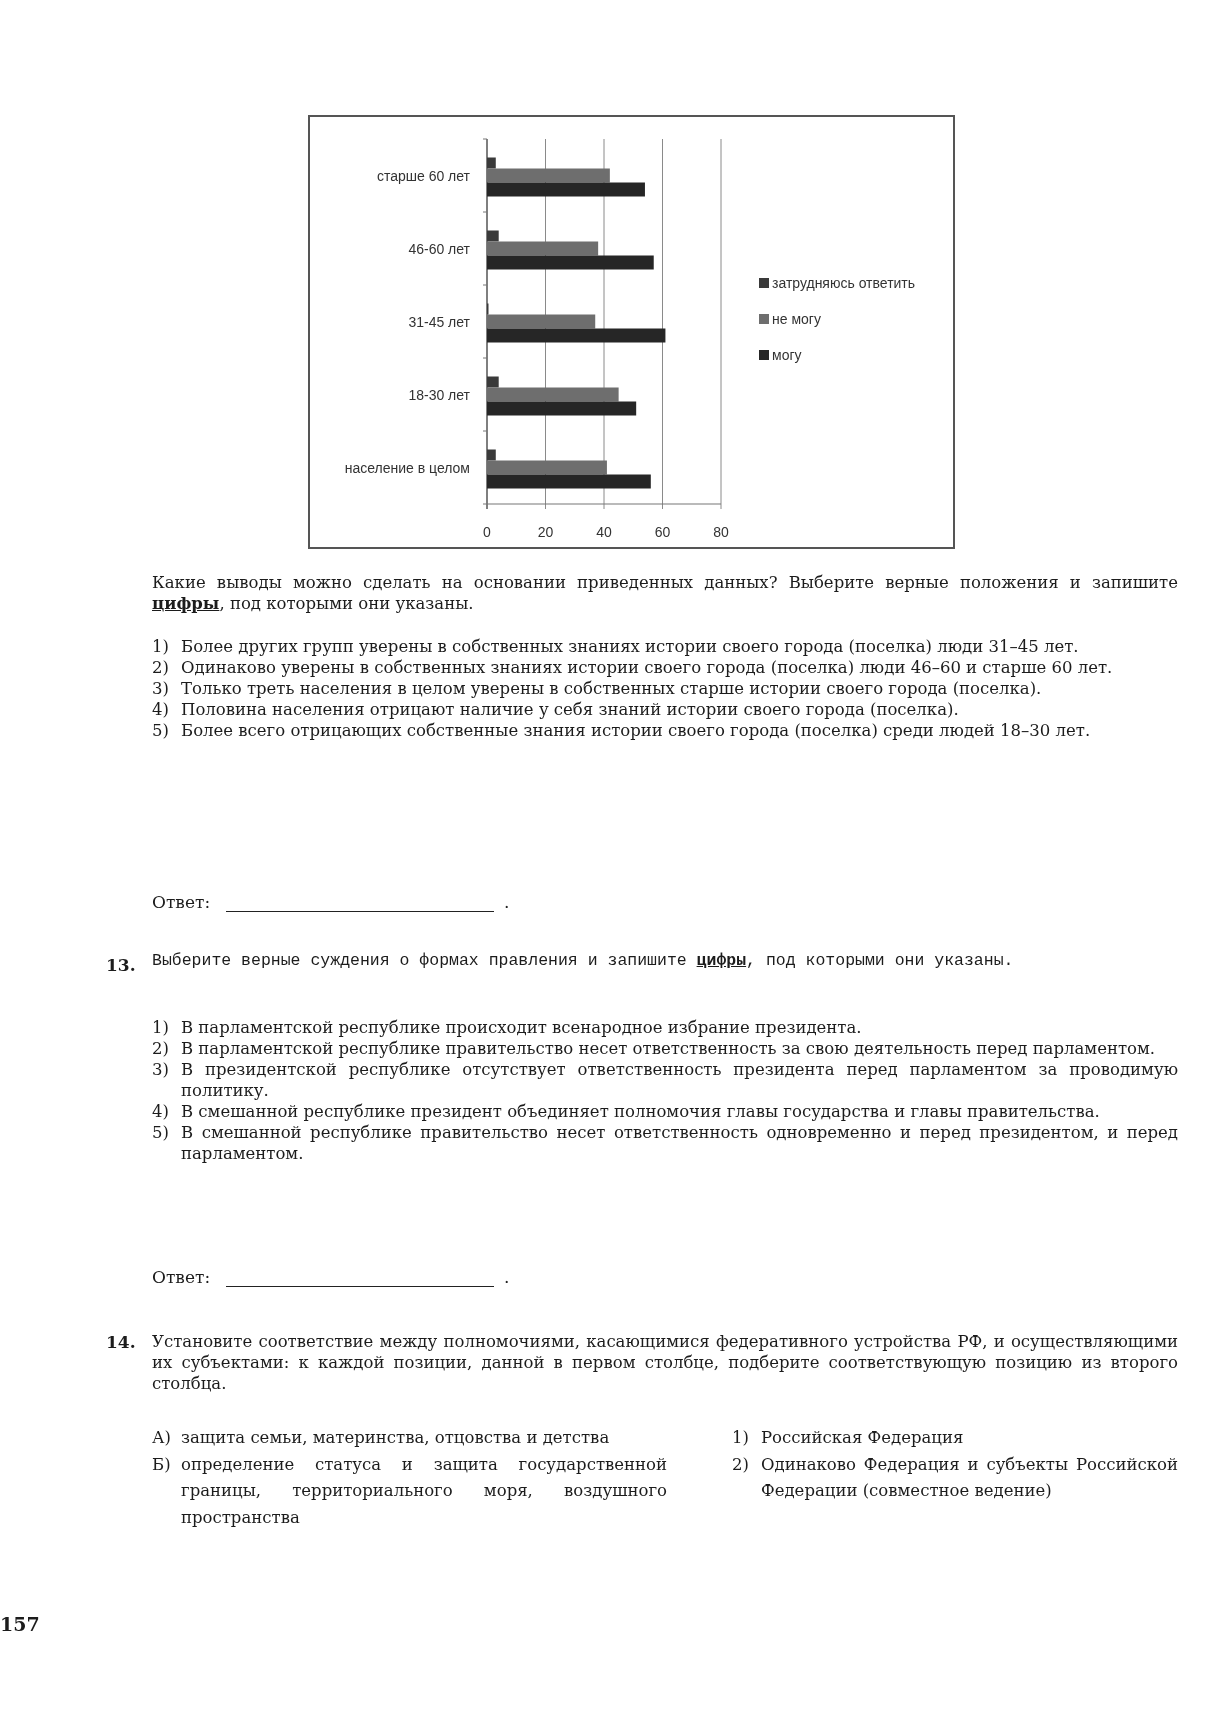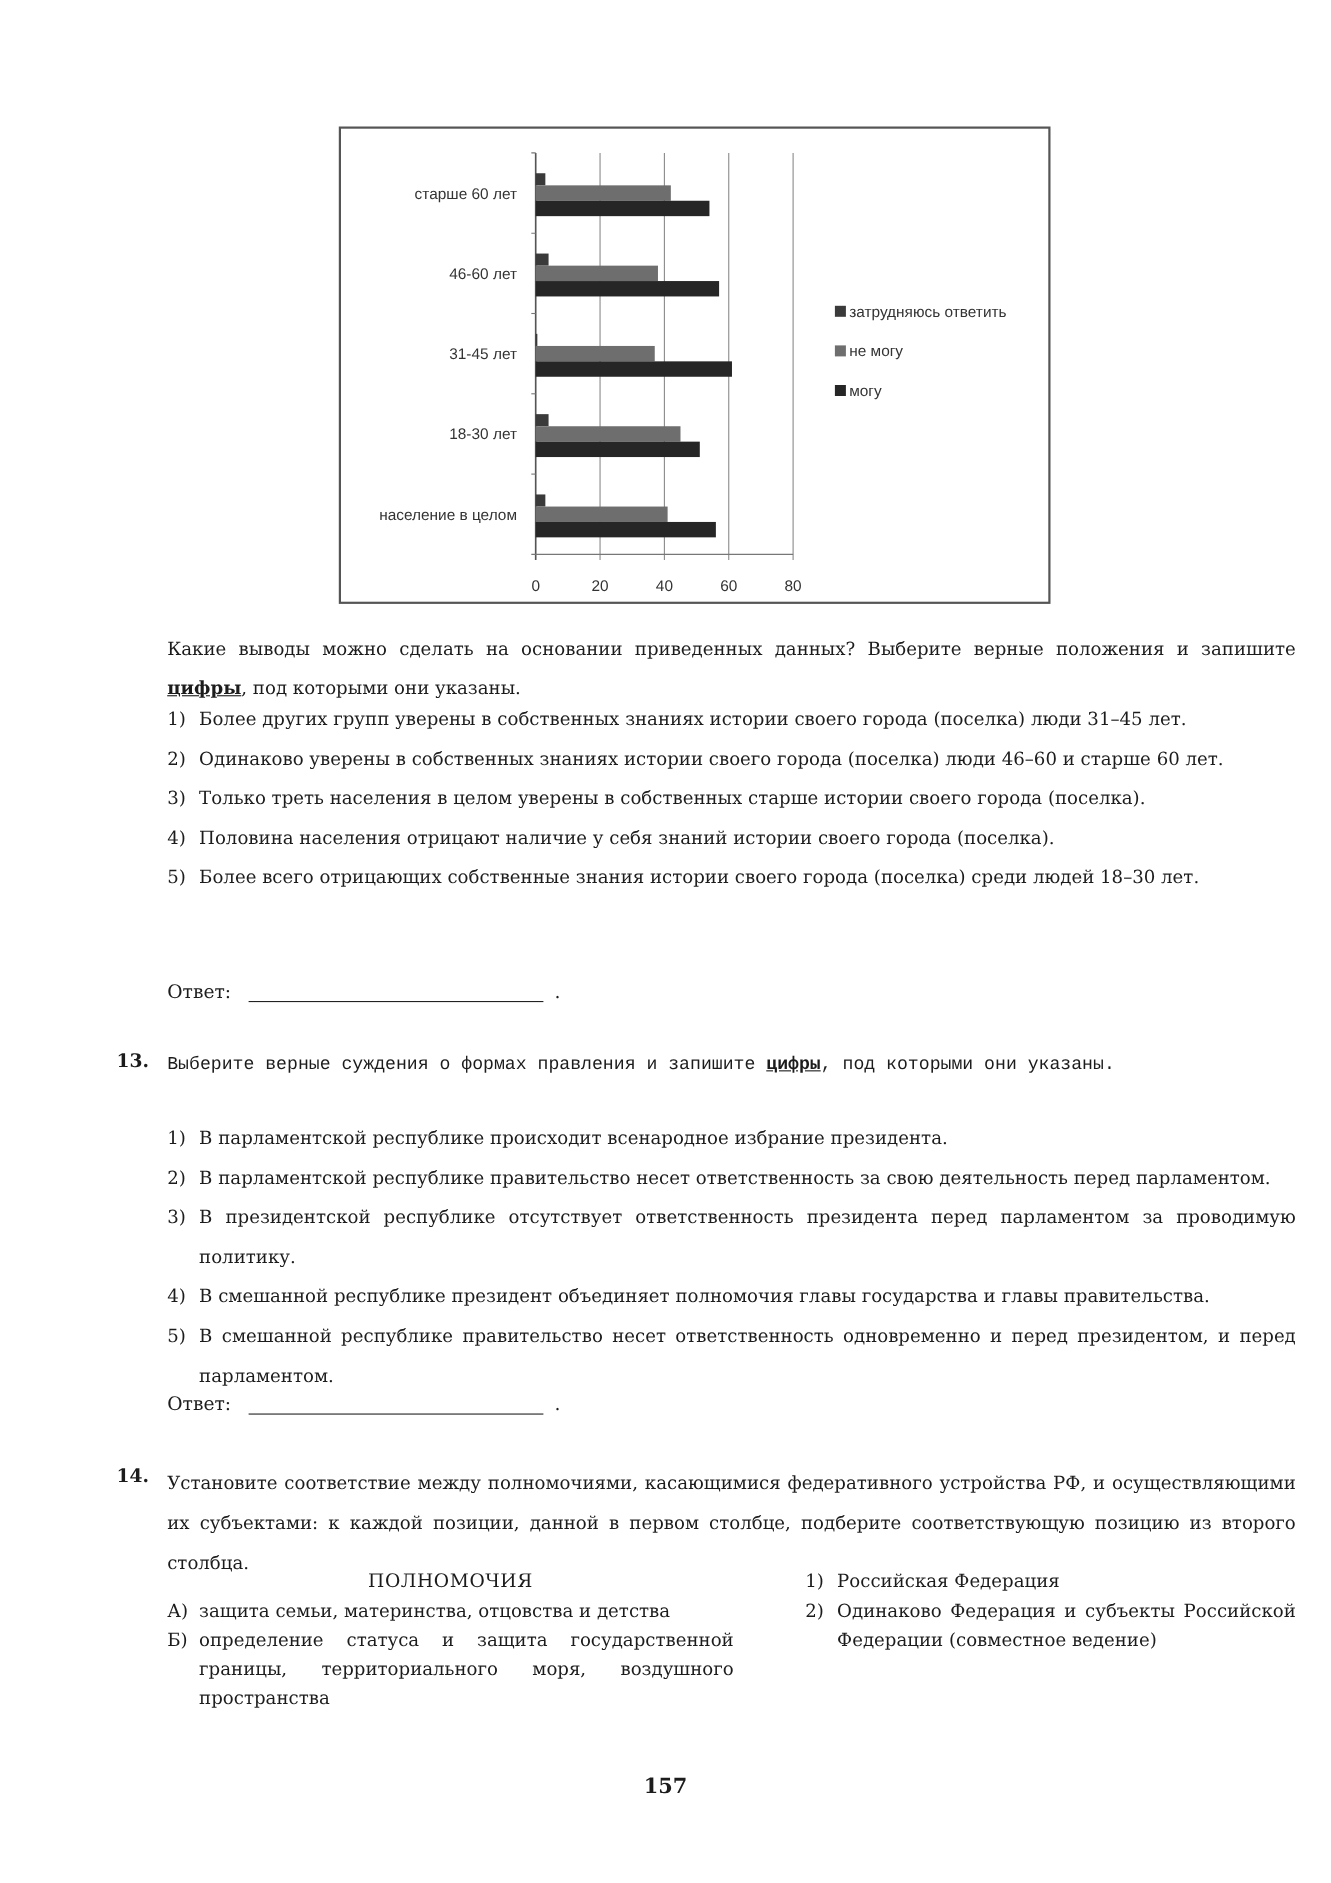--- a/index.html
+++ b/index.html
@@ -9,33 +9,33 @@
     color: #1c1c1c;
   }
   .chart-frame {
     position: absolute; left: 308px; top: 115px; width: 647px; height: 434px;
     border: 2px solid #555; box-sizing: border-box; background: #fff;
   }
   #chart-svg { position: absolute; left: 0; top: 0; }
   .chart-text { font-family: "Liberation Sans", "DejaVu Sans", sans-serif; font-size: 14px; fill: #333; }
   .text-block {
     position: absolute; left: 152px; width: 1026px;
-    font-size: 16.5px; line-height: 36px; text-align: justify;
+    font-size: 16.5px; line-height: 21px; text-align: justify;
   }
   .qnum { position: absolute; left: 92px; font-weight: bold; font-size: 17px; margin-left: 14px; }
   ol.opts { list-style: none; margin: 0; padding: 0; }
   ol.opts li { position: relative; padding-left: 29px; }
   ol.opts li .n { position: absolute; left: 0; top: 0; }
   .u { text-decoration: underline; font-weight: bold; }
   .answer { position: absolute; left: 152px; font-size: 17px; }
   .answer .line { display: inline-block; width: 268px; border-bottom: 1.5px solid #222; margin-left: 16px; vertical-align: -4px; height: 18px; }
   .answer .dot { margin-left: 10px; }
   .col { position: absolute; font-size: 16.5px; line-height: 26.5px; text-align: justify; }
   .col h4 { margin: 0 0 0 0; text-align: center; font-weight: normal; font-size: 17px; letter-spacing: 0.5px; }
-  .page-num { position: absolute; left: 0; width: 1210px; top: 1613px; text-align: center; font-weight: bold; font-size: 19px; }
+  .page-num { position: absolute; left: 0; width: 1210px; top: 1613px; text-align: left; font-weight: bold; font-size: 19px; }
 </style>
 </head>
 <body>
 
 <div class="chart-frame">
   <svg id="chart-svg" width="647" height="434" xmlns="http://www.w3.org/2000/svg">
       <line x1="177" y1="22" x2="177" y2="392" stroke="#555" stroke-width="1.5"></line>
       <text x="177" y="420" text-anchor="middle" class="chart-text">0</text>
       <line x1="235.5" y1="22" x2="235.5" y2="392" stroke="#8a8a8a" stroke-width="1"></line>
       <text x="235.5" y="420" text-anchor="middle" class="chart-text">20</text>
@@ -110,21 +110,20 @@
   </ol>
 </div>
 <div class="answer" style="top:1267px;">
   <span>Ответ:</span><span class="line"></span><span class="dot">.</span>
 </div>
 
 <div class="qnum" style="top:1332px;">14.</div>
 <div class="text-block" style="top:1331px;">Установите соответствие между полномочиями, касающимися федеративного устройства РФ, и осуществляющими их субъектами: к каждой позиции, данной в первом столбце, подберите соответствующую позицию из второго столбца.</div>
 
 <div class="col" style="left:152px; top:1425px; width:515px;">
-  <h4>ПОЛНОМОЧИЯ</h4>
   <ol class="opts">
     <li><span class="n">А)</span><span>защита семьи, материнства, отцовства и детства</span></li>
     <li><span class="n">Б)</span><span>определение статуса и защита государственной границы, территориального моря, воздушного пространства</span></li>
   </ol>
 </div>
 <div class="col" style="left:732px; top:1425px; width:446px;">
   <ol class="opts">
     <li><span class="n">1)</span><span>Российская Федерация</span></li>
     <li><span class="n">2)</span><span>Одинаково Федерация и субъекты Российской Федерации (совместное ведение)</span></li>
   </ol>

